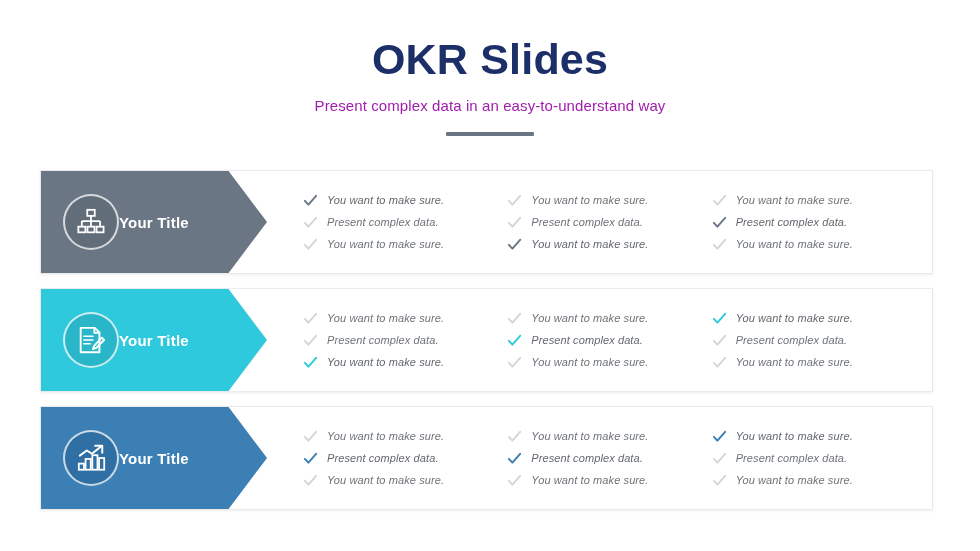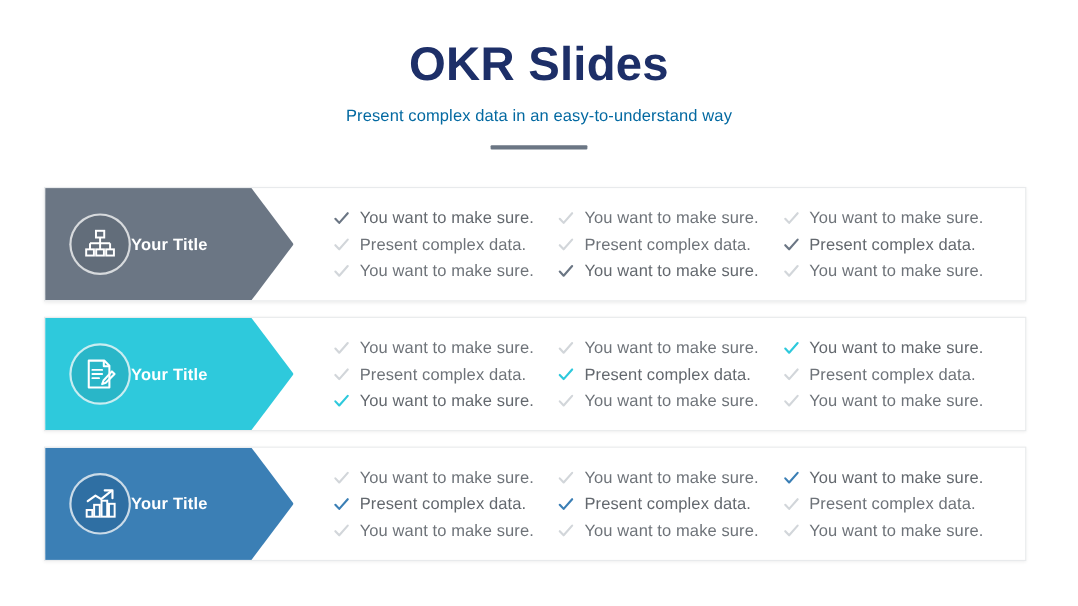--- a/index.html
+++ b/index.html
@@ -138,35 +138,36 @@
     gap: 9px;
   }
   .check-icon {
     flex: 0 0 auto;
     width: 15px;
     height: 15px;
     display: block;
   }
   .check-icon svg { display: block; width: 15px; height: 15px; }
   .check-text {
-    font-size: 15px;
+    font-size: 11px;
     color: #63686e;
     letter-spacing: 0.1px;
     white-space: nowrap;
+    font-style: italic;
   }
   .check-item.dim .check-text { color: #6e7379; }
 </style>
 </head>
 <body>
 
 <div class="slide">
 
   <div class="header">
     <h1 class="slide-title" style="color: rgb(29, 47, 104);">OKR Slides</h1>
-    <p class="slide-subtitle" style="color: #0369a1;">Present complex data in an easy-to-understand way</p>
+    <p class="slide-subtitle" style="color: #a21caf;">Present complex data in an easy-to-understand way</p>
     <div class="title-divider" style="background: rgb(107, 118, 132);"></div>
   </div>
 
   <div class="rows">
       <div class="row">
         <div class="row-label">
           <div class="arrow-bg" style="background: rgb(107, 118, 132);"></div>
           <div class="row-icon-circle" style="background: rgb(98, 109, 122);">
             <span>
               <svg viewBox="0 0 32 32" xmlns="http://www.w3.org/2000/svg">

